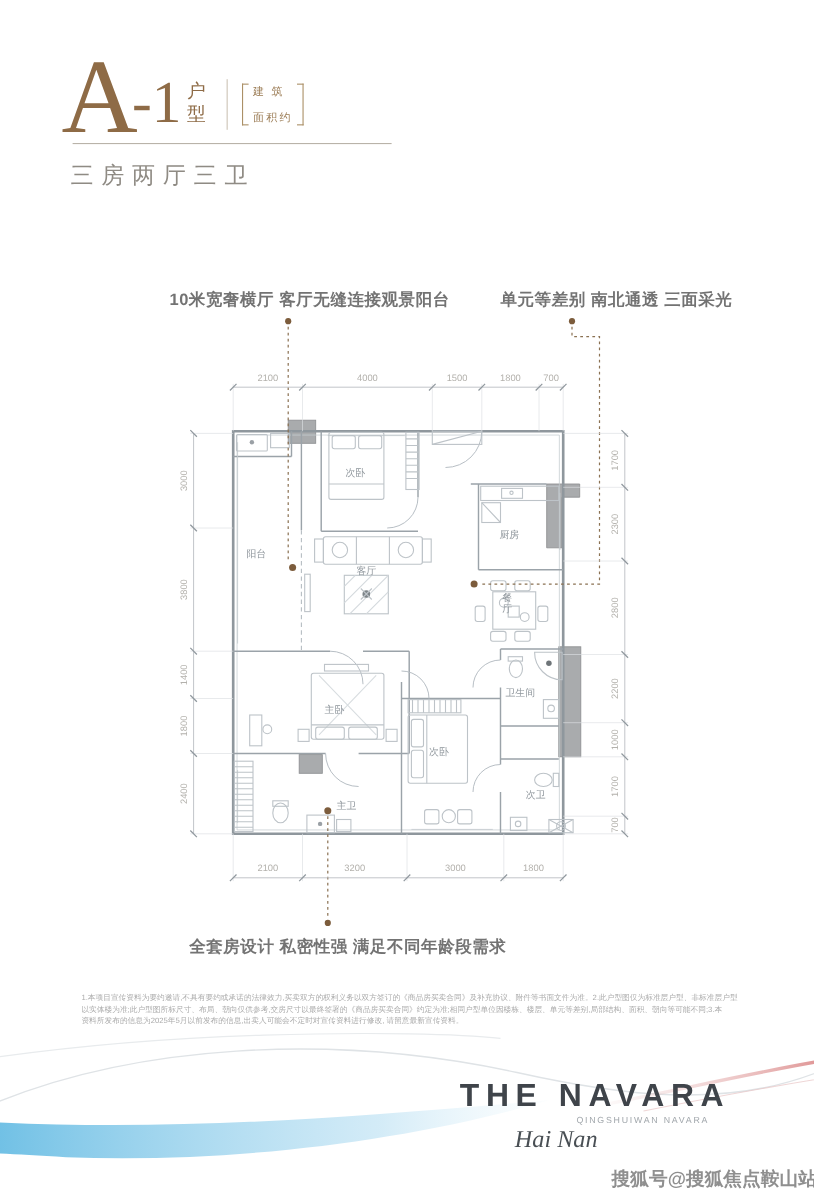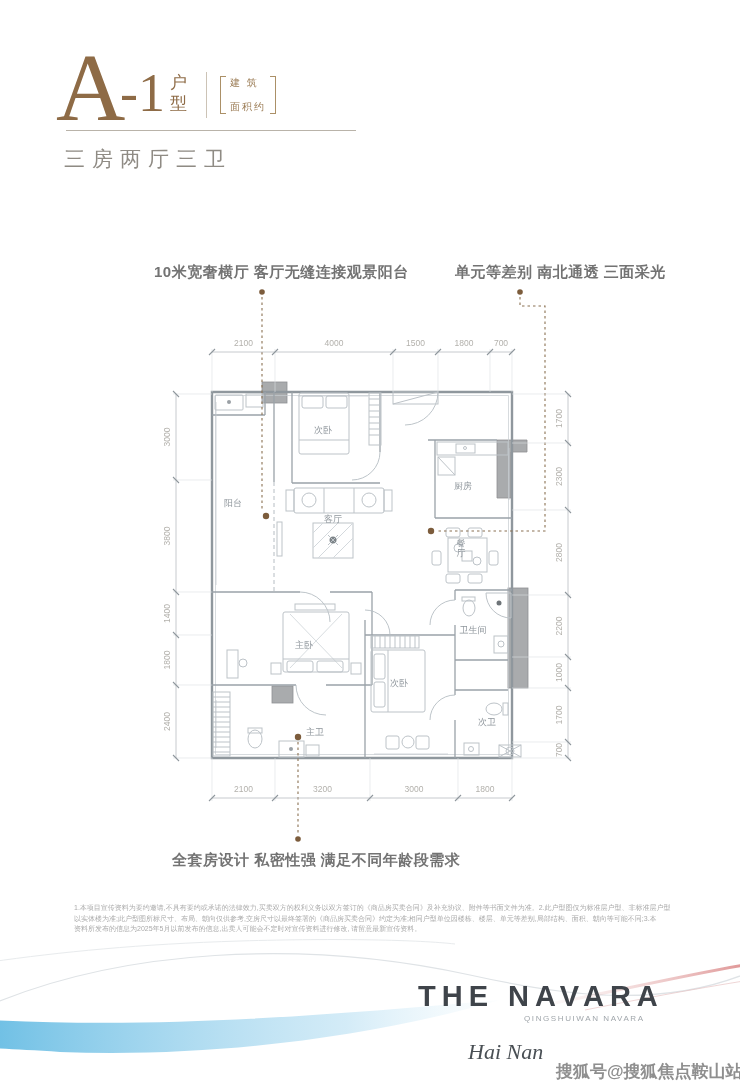--- a/index.html
+++ b/index.html
@@ -25,21 +25,21 @@
 
   
   .callout{font-size:15px;font-weight:bold;color:#737373;letter-spacing:0.5px;white-space:nowrap;}
 
   
   .disclaimer{font-size:7px;line-height:10.5px;color:#ababab;width:600px;letter-spacing:0px;}
 
   
   .brand-name{font-size:29px;font-weight:bold;letter-spacing:6px;color:#3f444a;white-space:nowrap;}
   .brand-sub{font-size:8px;letter-spacing:1.6px;color:#a0a6ab;white-space:nowrap;}
-  .brand-region{font-family:"Liberation Serif",serif;font-style:italic;font-size:22px;color:#494f54;white-space:nowrap;margin-top:16px;}
+  .brand-region{font-family:"Liberation Serif",serif;font-style:italic;font-size:22px;color:#494f54;white-space:nowrap;}
   .watermark{font-size:17px;font-weight:bold;color:#8f8f8f;white-space:nowrap;
     text-shadow:-1px -1px 0 #fff,1px -1px 0 #fff,-1px 1px 0 #fff,1px 1px 0 #fff;}
 
   
   .dim-label{font-family:"Liberation Sans",sans-serif;font-size:8.5px;fill:#b3b1ac;}
   .room-label{font-family:"Liberation Sans",sans-serif;font-size:9px;fill:#8f969c;}
 </style>
 </head>
 <body>
 

